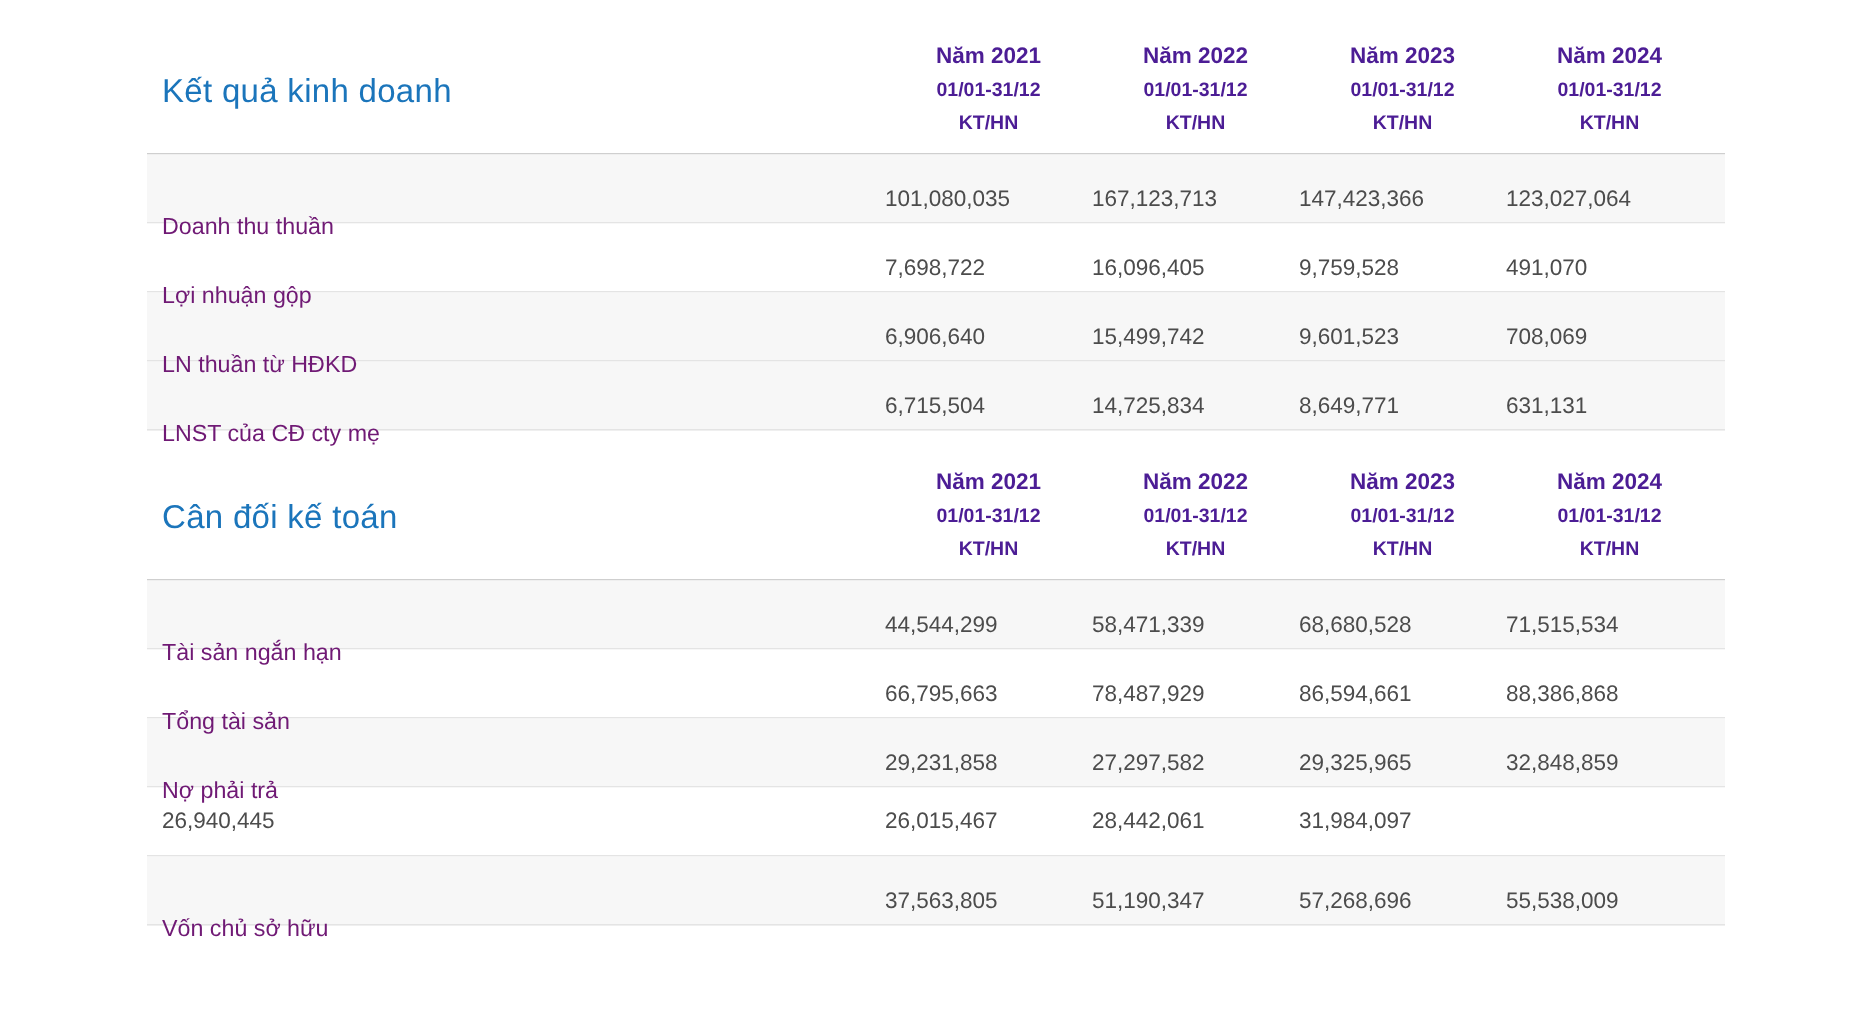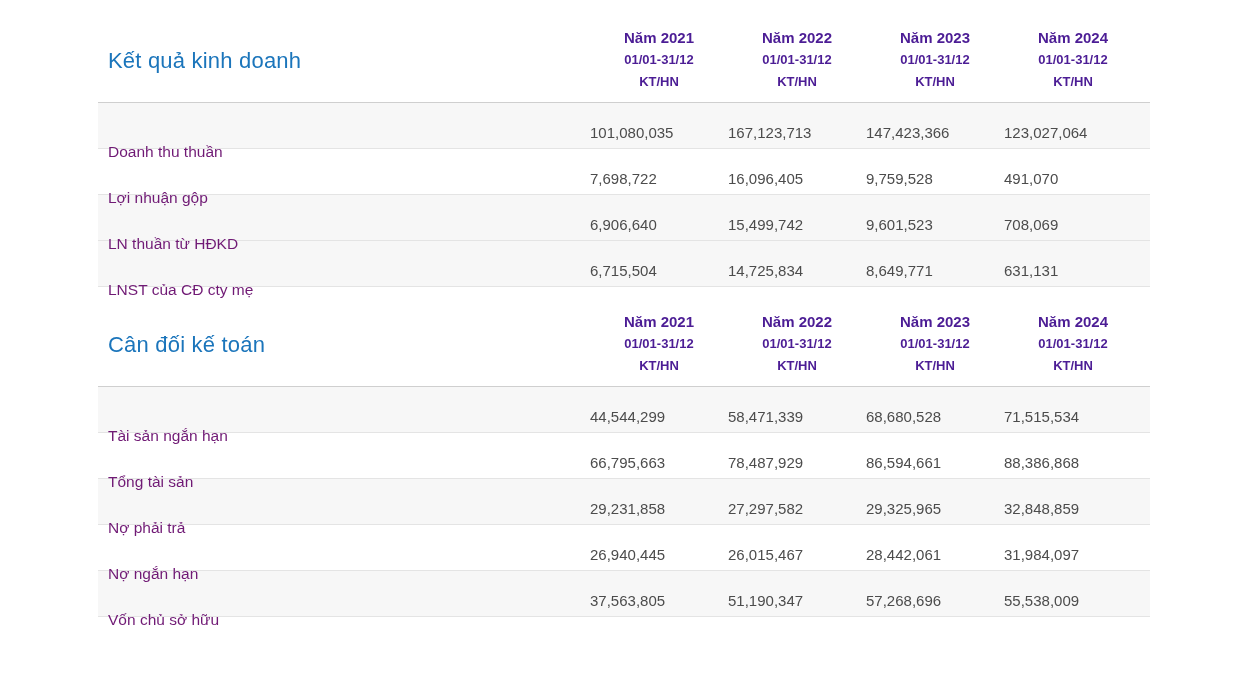--- a/index.html
+++ b/index.html
@@ -165,21 +165,20 @@
       <div class="cell-num">88,386,868</div>
     </div>
     <div class="row alt">
       <div class="cell-label">Nợ phải trả</div>
       <div class="cell-num">29,231,858</div>
       <div class="cell-num">27,297,582</div>
       <div class="cell-num">29,325,965</div>
       <div class="cell-num">32,848,859</div>
     </div>
     <div class="row">
-      <div class="cell-label">Nợ ngắn hạn</div>
       <div class="cell-num">26,940,445</div>
       <div class="cell-num">26,015,467</div>
       <div class="cell-num">28,442,061</div>
       <div class="cell-num">31,984,097</div>
     </div>
     <div class="row alt">
       <div class="cell-label">Vốn chủ sở hữu</div>
       <div class="cell-num">37,563,805</div>
       <div class="cell-num">51,190,347</div>
       <div class="cell-num">57,268,696</div>

